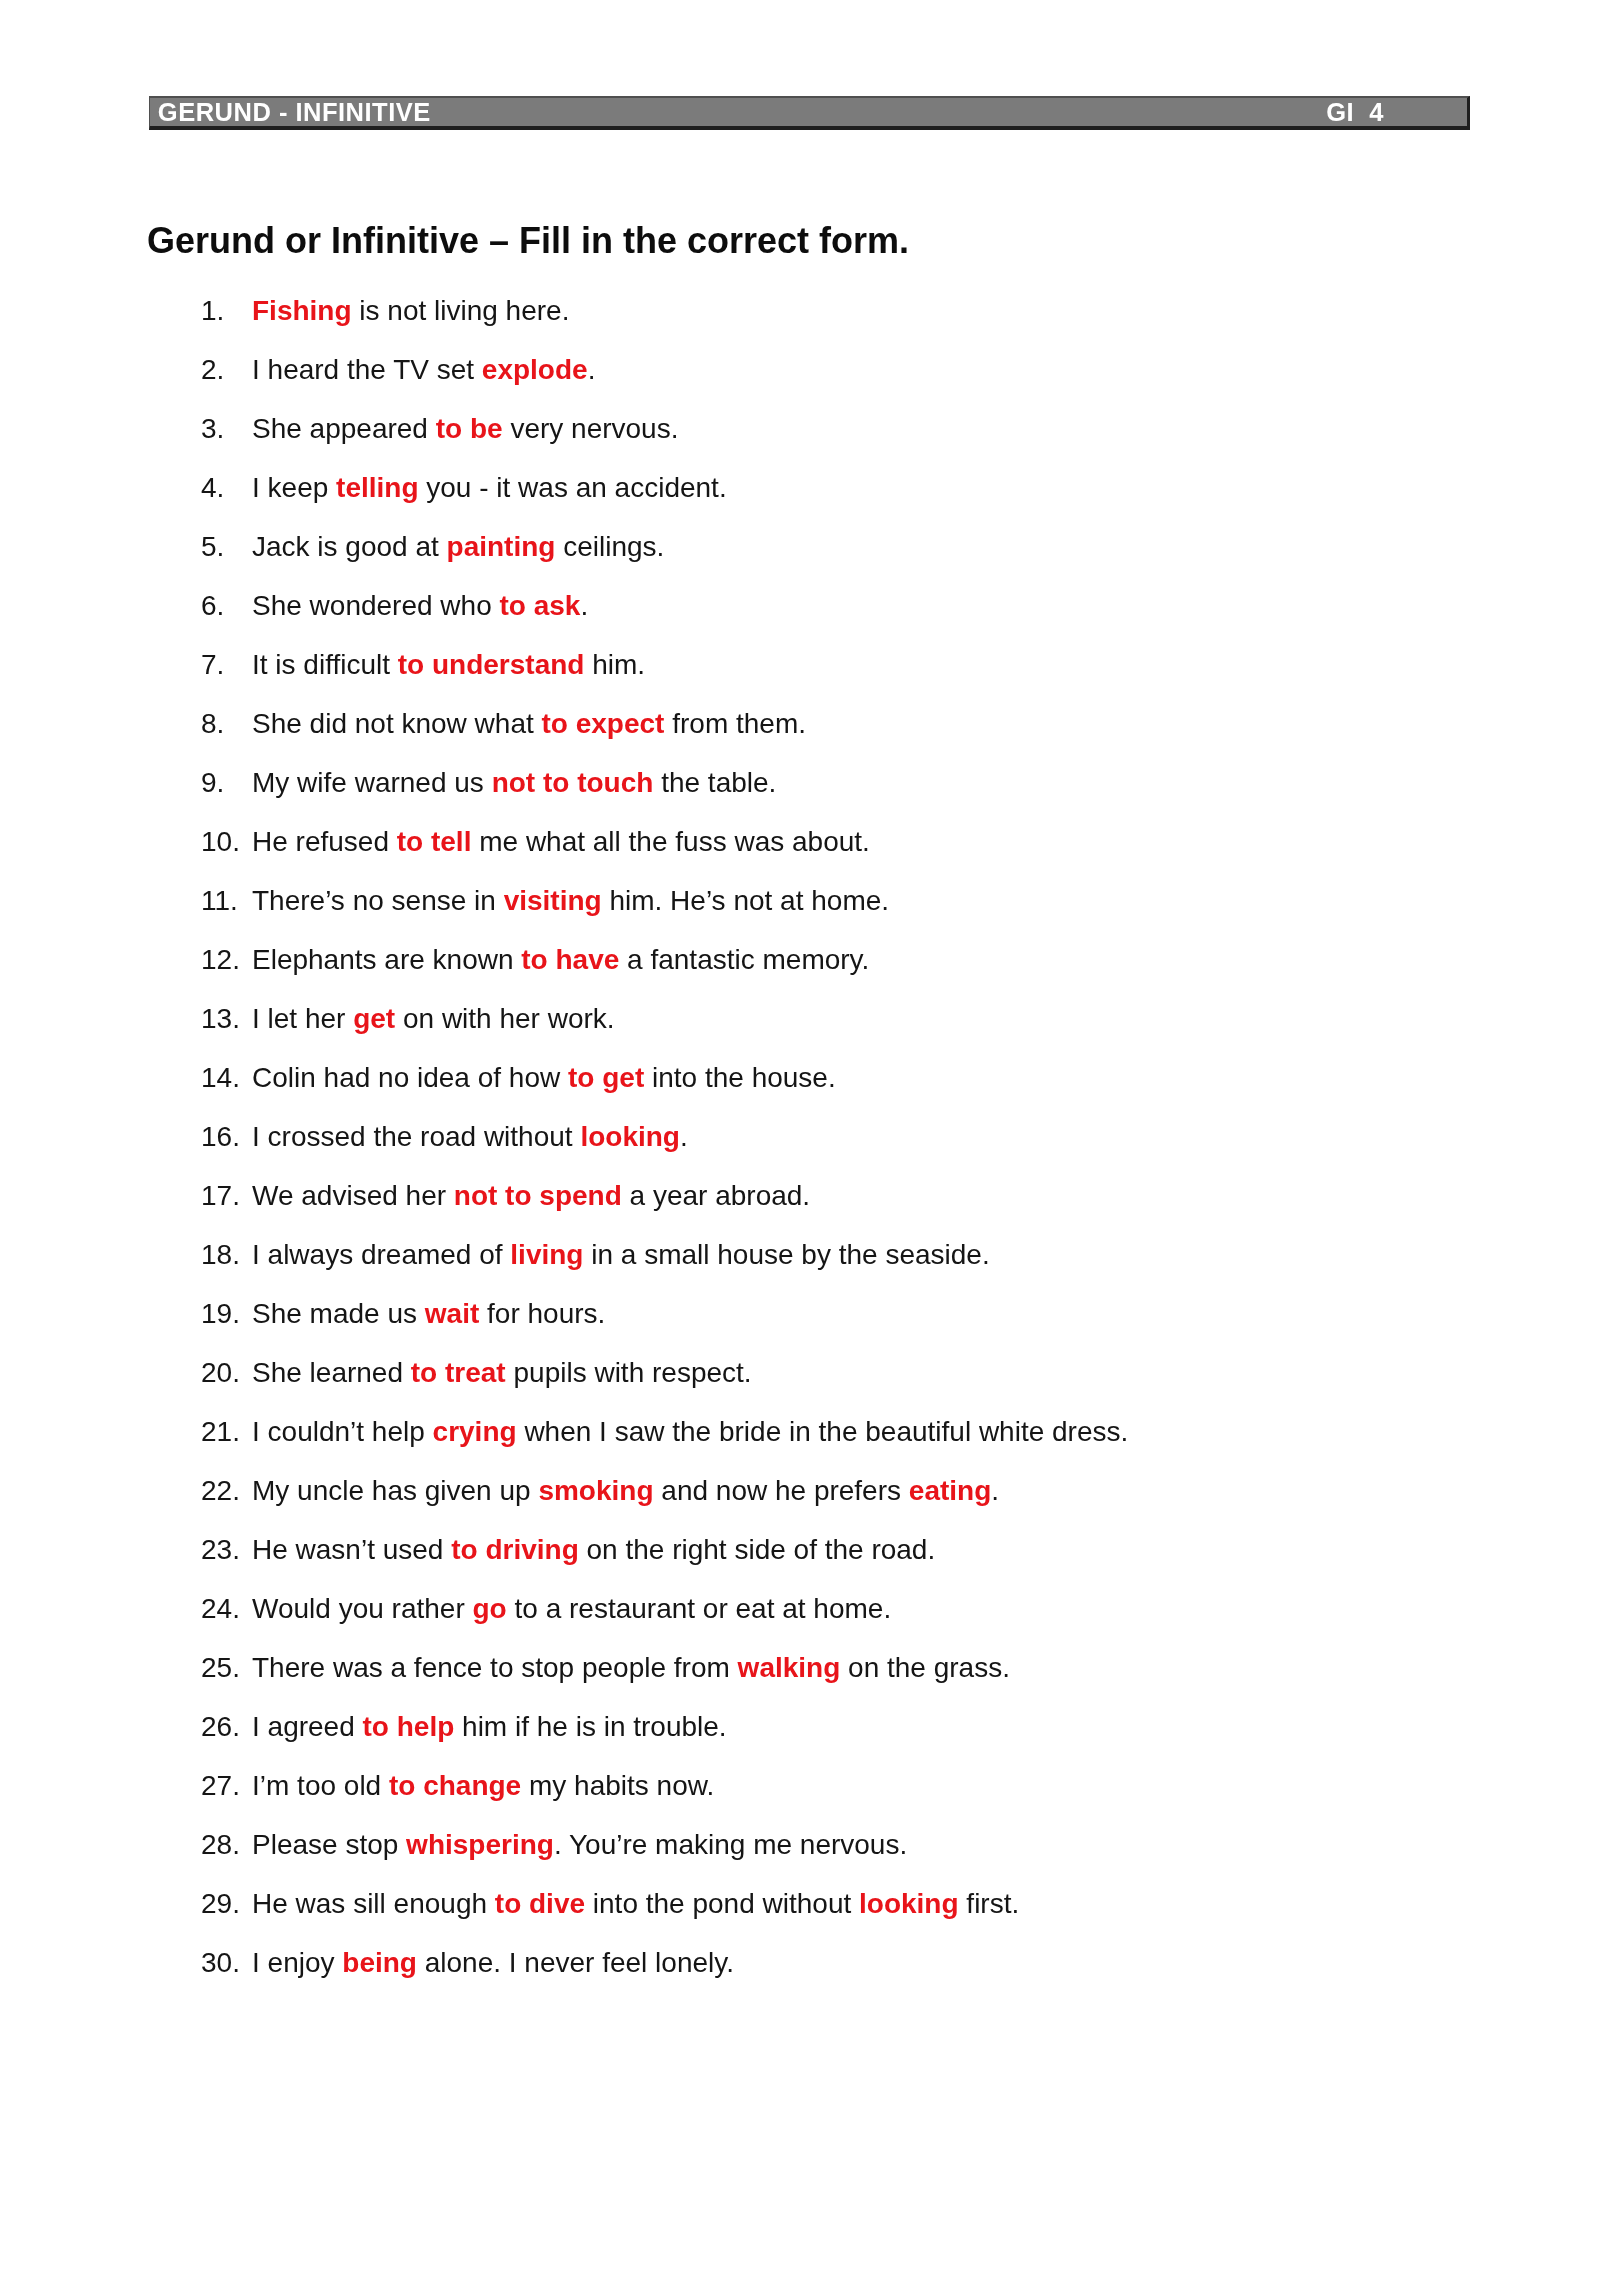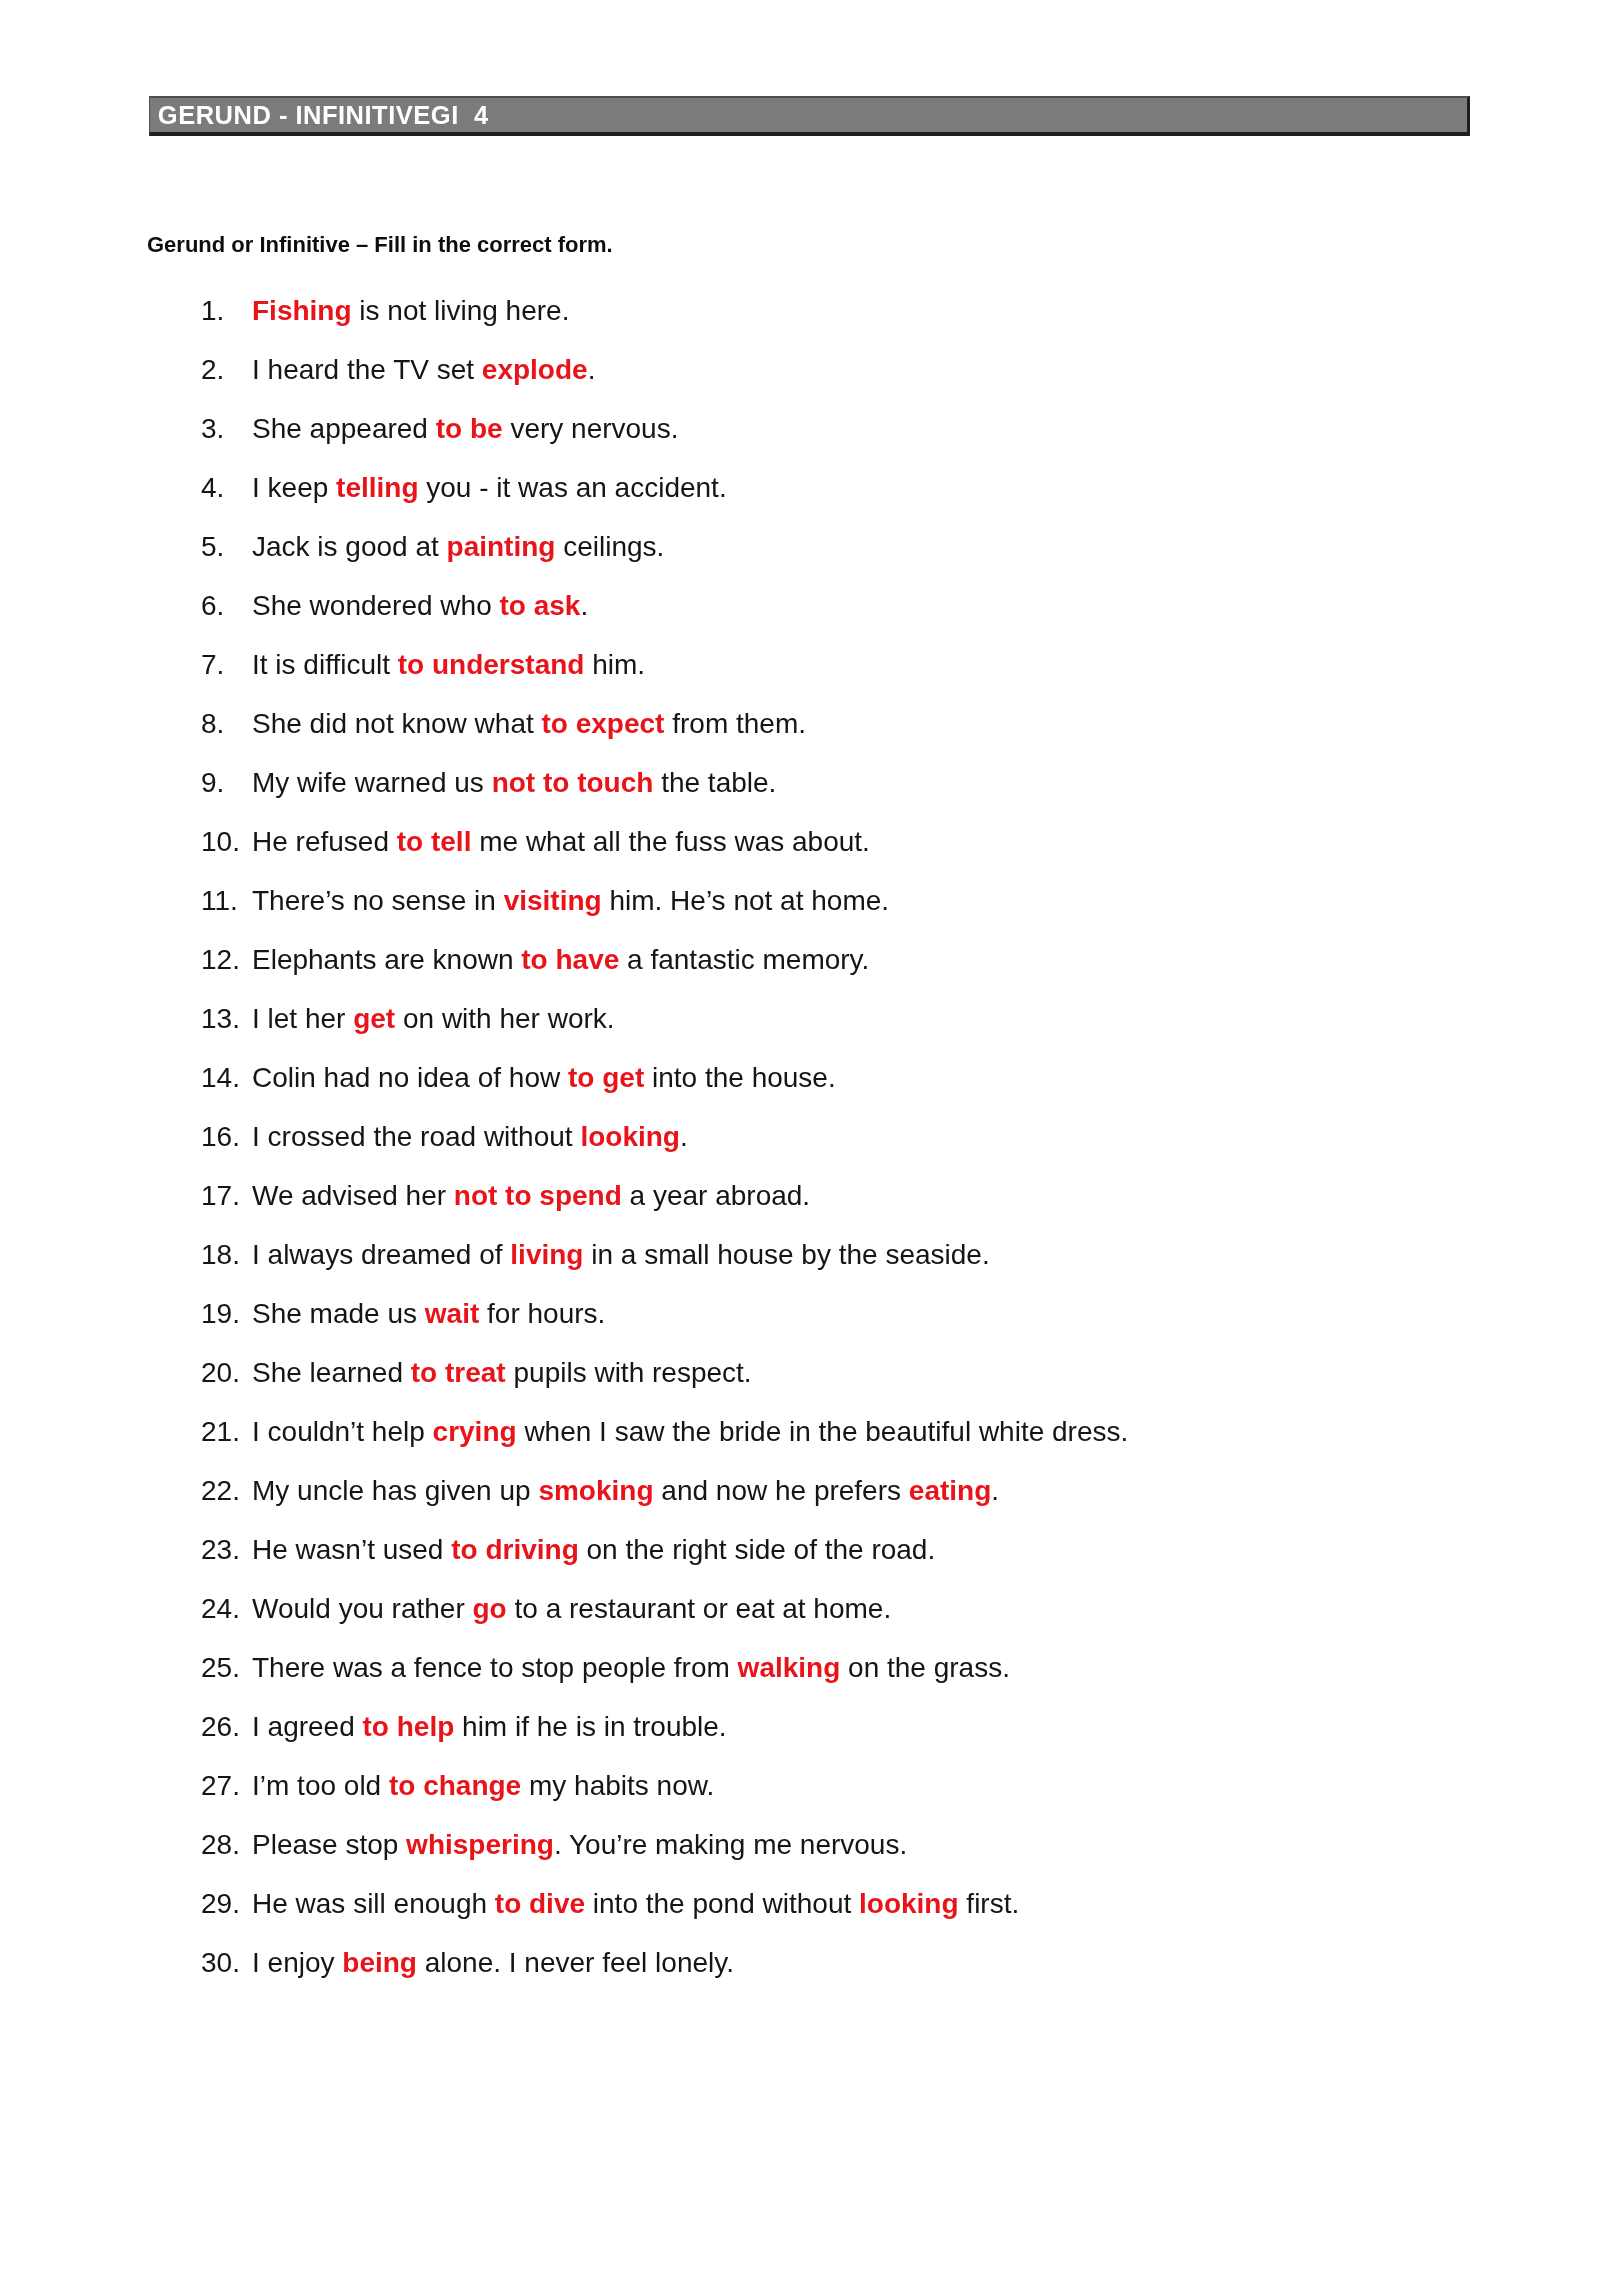--- a/index.html
+++ b/index.html
@@ -11,43 +11,44 @@
     font-family: "Liberation Sans", sans-serif;
     color: #111111;
   }
   .page { position: absolute; inset: 0; }
 
   .header-bar {
     position: absolute;
     left: 149px;
     top: 96px;
     width: 1321px;
-    height: 40px;
+    height: 34px;
     box-sizing: border-box;
     background: var(--bar-bg, #7b7b7b);
     border-top: 2px solid #4f4f4f;
     border-left: 1px solid #4f4f4f;
     border-right: 3.9px solid var(--bar-shadow, #1f1f1f);
     border-bottom: 4.9px solid var(--bar-shadow, #1f1f1f);
     display: flex;
+    justify-content: space-between;
     align-items: center;
     padding: 0 83px 0 7.8px;
     color: var(--bar-fg, #ffffff);
     font-weight: bold;
     font-size: 25.5px;
     letter-spacing: 0.5px;
   }
   .header-bar .right { white-space: pre; }
 
   .doc-title {
     position: absolute;
     left: 147px;
-    top: 232px;
+    top: 220px;
     margin: 0;
-    font-size: 22px;
+    font-size: 36px;
     font-weight: bold;
     color: #0d0d0d;
   }
 
   .exercise-list {
     position: absolute;
     left: 201px;
     top: 296px;
     right: 59px;
     margin: 0;

